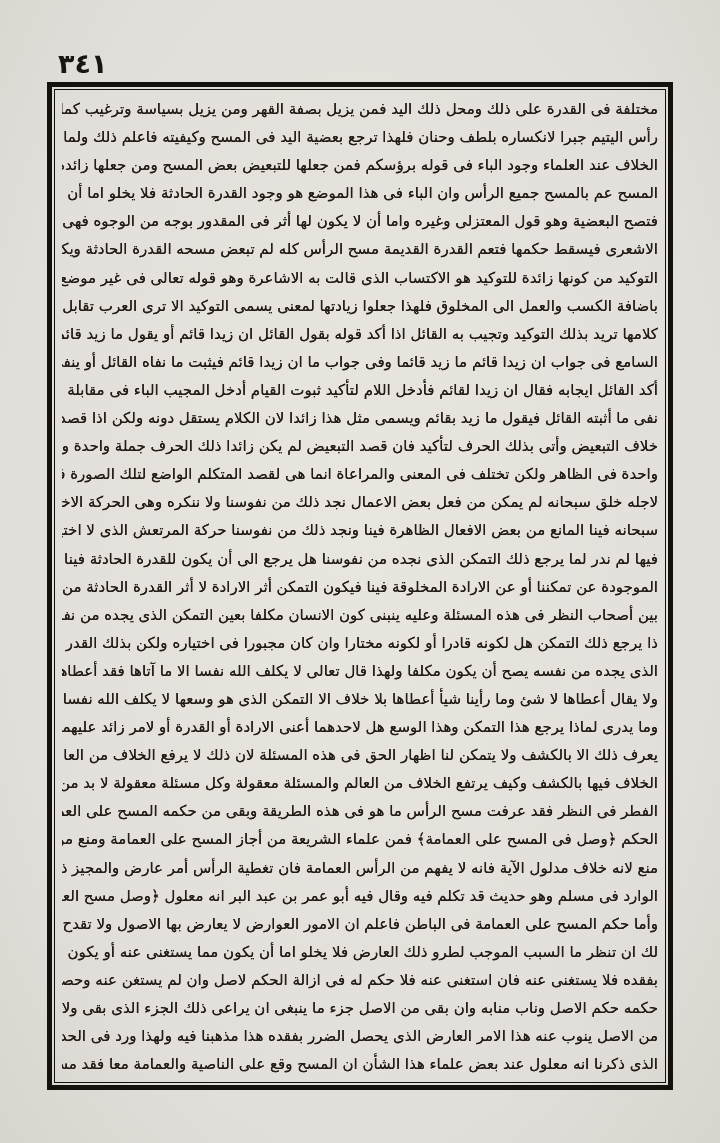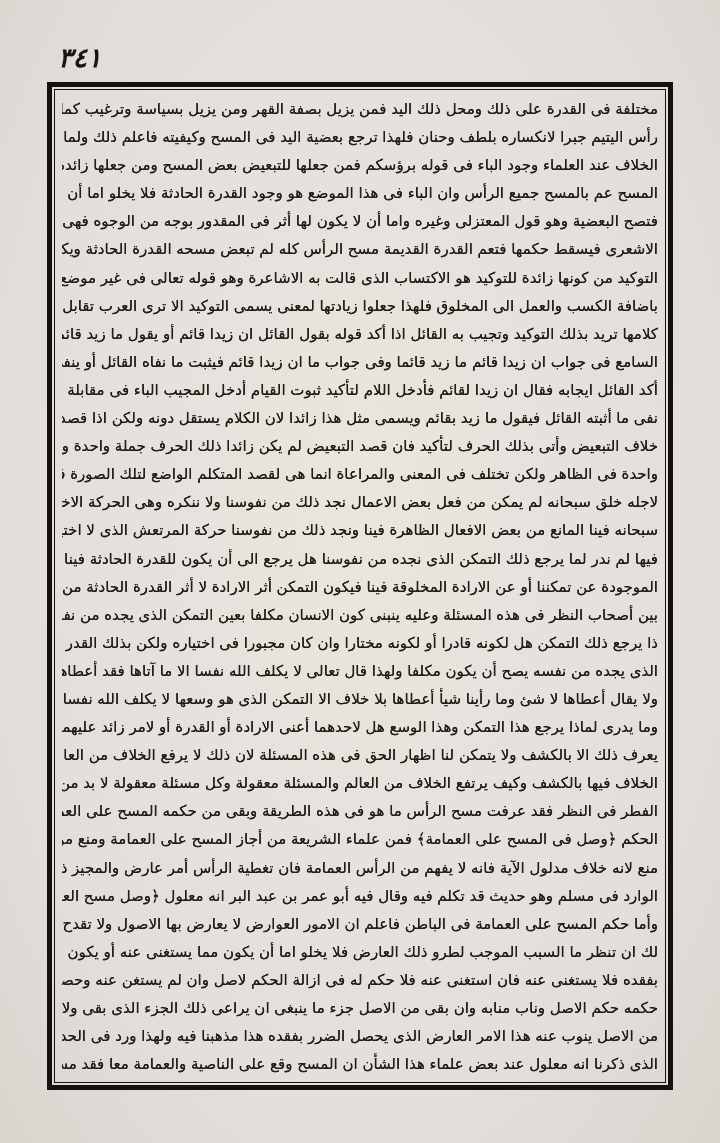--- a/index.html
+++ b/index.html
@@ -9,27 +9,26 @@
     overflow: hidden;
     font-family: "DejaVu Sans", sans-serif;
   }
   .scan-page {
     position: relative;
     width: 720px; height: 1143px;
     background: radial-gradient(ellipse at 50% 45%, #e9e6e0 0%, #e2dfda 70%, #d8d5cf 100%);
   }
   .page-number {
     position: absolute;
-    top: 42px; left: 58px;
+    top: 48px; left: 58px;
     font-size: 27px;
     font-weight: bold;
     color: #191511;
     letter-spacing: 2px;
     direction: rtl;
-    font-style: italic;
   }
   .text-frame {
     position: absolute;
     left: 47px; top: 82px;
     width: 626px; height: 1008px;
     box-sizing: border-box;
     border: 5px solid #15120e;
     padding: 2px;
     background: transparent;
   }

